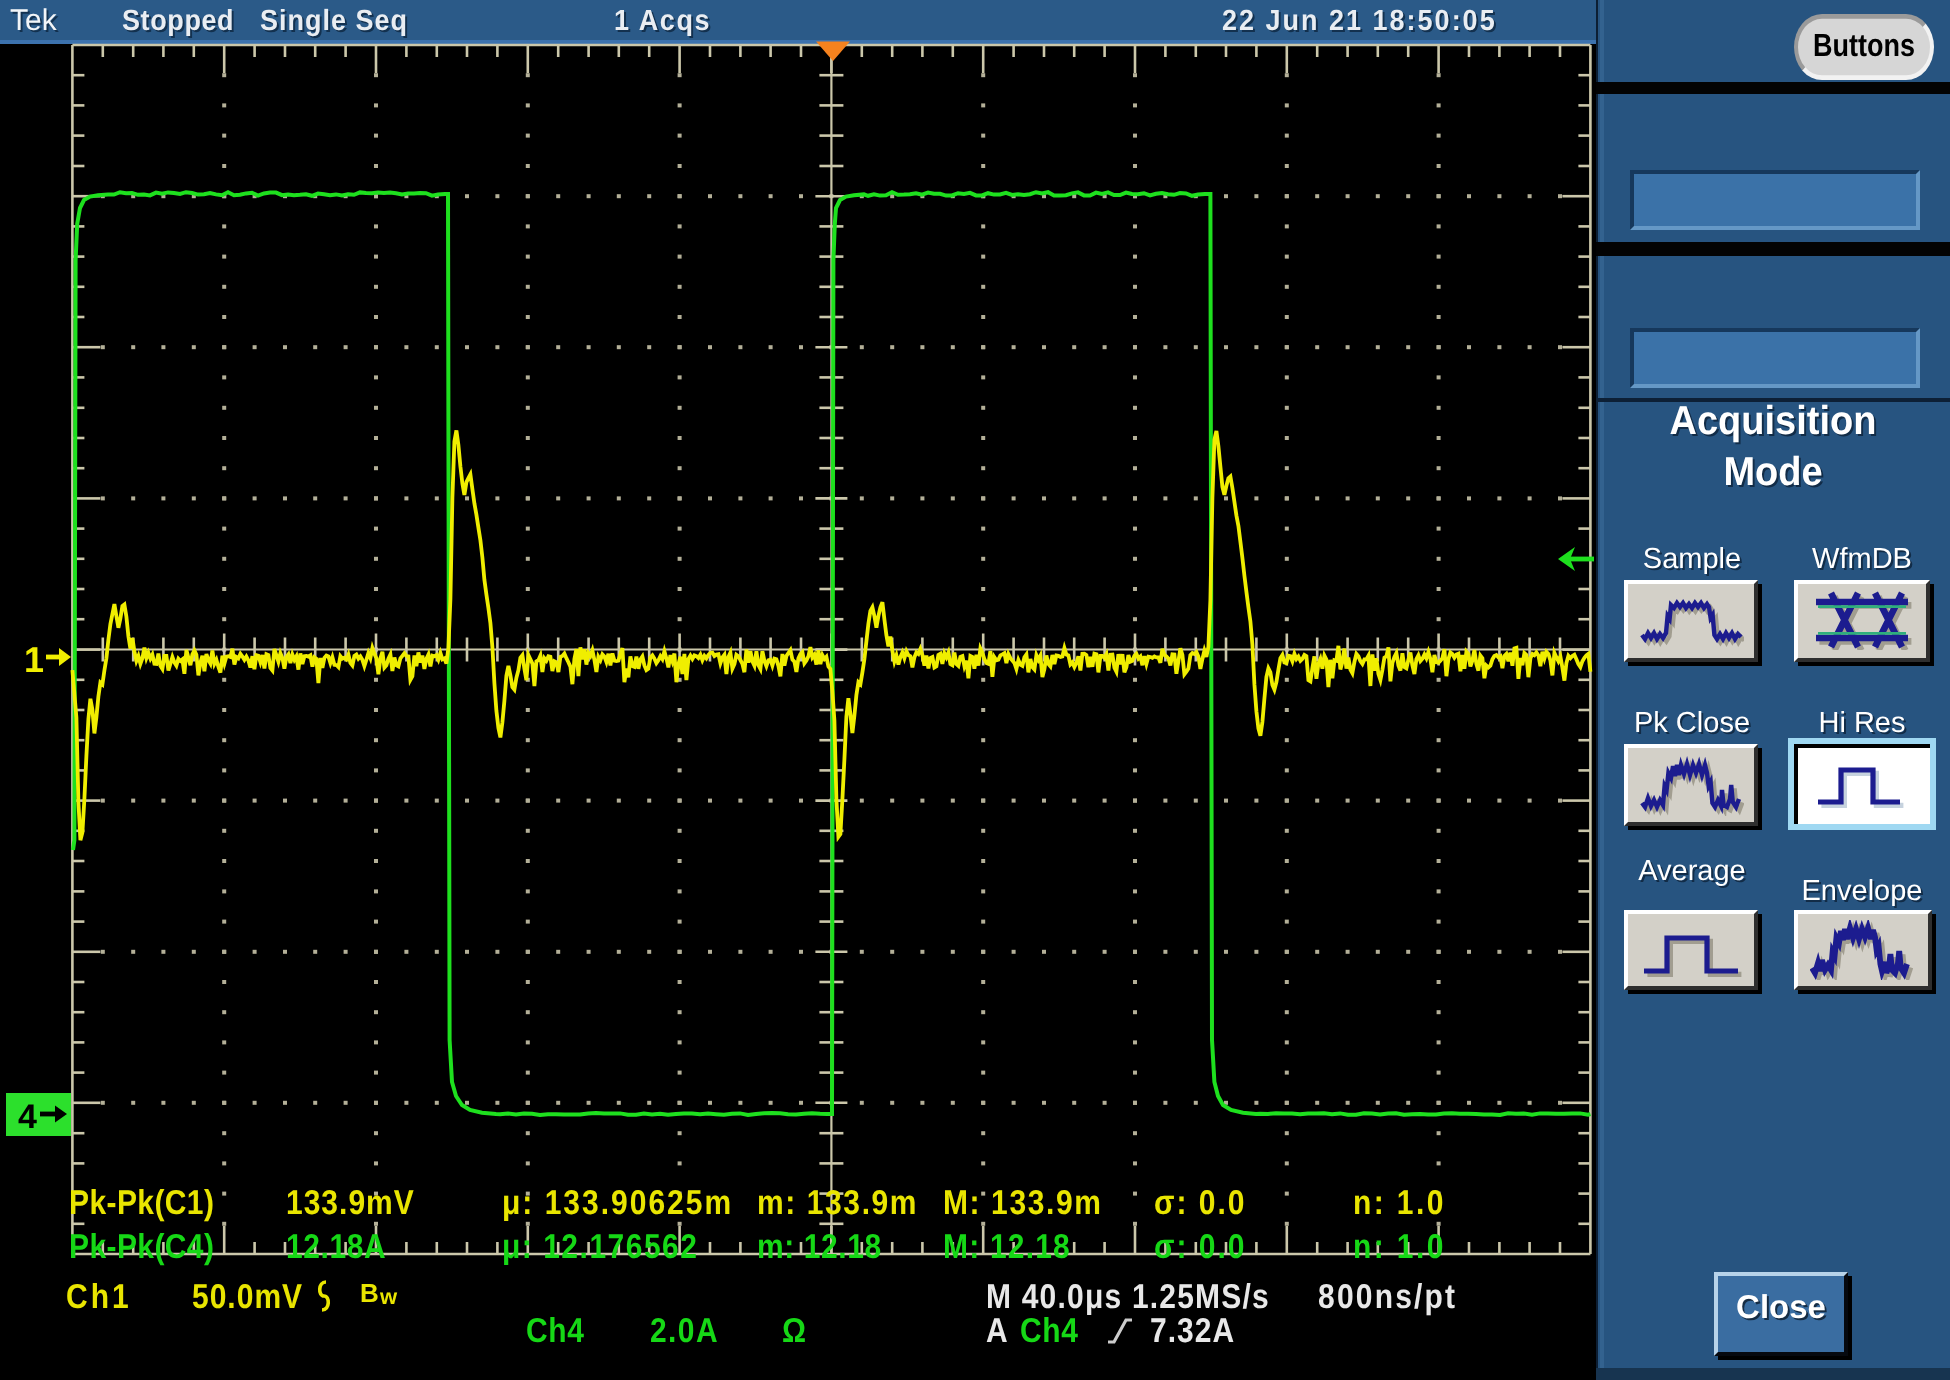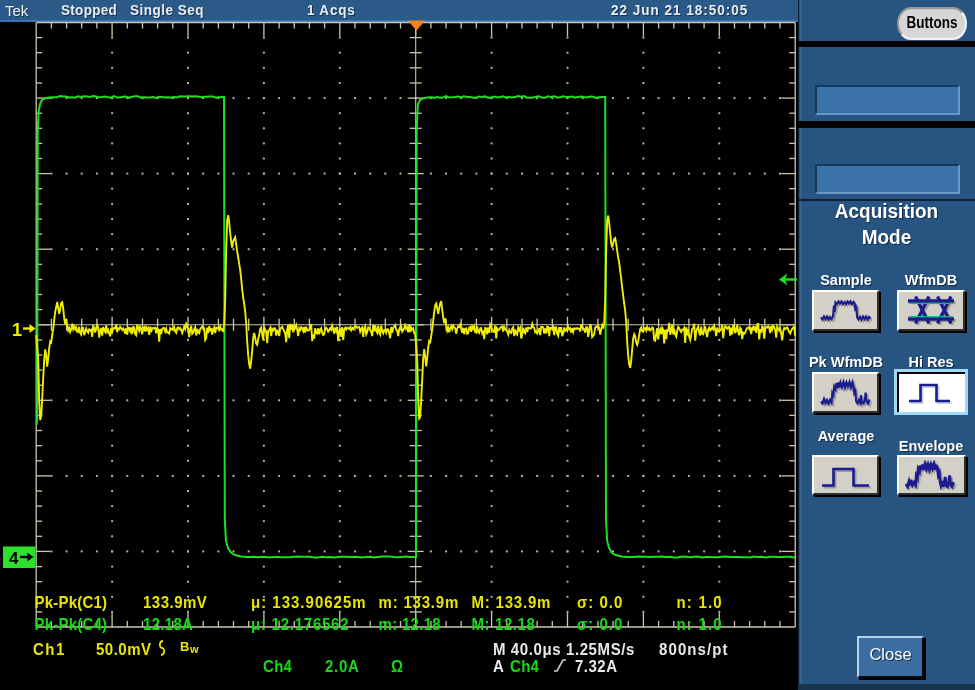--- a/index.html
+++ b/index.html
@@ -1,16 +1,16 @@
 <!DOCTYPE html>
 <html><head><meta charset="utf-8"><style>
 *{margin:0;padding:0;box-sizing:border-box}
 body{width:975px;height:690px;background:#000;position:relative;overflow:hidden;-webkit-font-smoothing:antialiased;font-family:'Liberation Sans',sans-serif;}
 .btn{position:absolute;background:#d3d0c8;border:2px solid;border-color:#ffffff #2e2e2e #2e2e2e #ffffff;box-shadow:2px 2px 0 #000;display:flex;align-items:center;justify-content:center;}
-.lbl{position:absolute;color:#fff;font-size:14.5px;font-weight:bold;text-align:center;text-shadow:1px 1px 0 #122c47;white-space:nowrap;}
+.lbl{position:absolute;color:#fff;font-size:14.5px;font-weight:normal;text-align:center;text-shadow:1px 1px 0 #122c47;white-space:nowrap;}
 </style></head><body>
 <div style="position:absolute;left:0;top:0;width:975px;height:20px;background:#2b5a88;"></div>
 <div style="position:absolute;left:0;top:20px;width:798px;height:1.5px;background:#3c72ae"></div>
 <div style="position:absolute;left:5px;top:1.5px;color:#f2f5f8;font-size:15px;font-weight:normal;white-space:pre;text-shadow:1px 1px 0 #13314f;">Tek</div>
 <div style="position:absolute;left:61px;top:2px;color:#e9edf2;font-size:13.5px;font-weight:bold;white-space:pre;letter-spacing:0.3px;transform:scaleY(1.08);transform-origin:0 0;color:#e9edf2;text-shadow:1px 1px 0 #13314f;">Stopped</div>
 <div style="position:absolute;left:130px;top:2px;color:#e9edf2;font-size:13.5px;font-weight:bold;white-space:pre;letter-spacing:0.5px;transform:scaleY(1.08);transform-origin:0 0;color:#e9edf2;text-shadow:1px 1px 0 #13314f;">Single Seq</div>
 <div style="position:absolute;left:307px;top:2px;color:#e9edf2;font-size:13.5px;font-weight:bold;white-space:pre;letter-spacing:0.8px;transform:scaleY(1.08);transform-origin:0 0;color:#e9edf2;text-shadow:1px 1px 0 #13314f;">1 Acqs</div>
 <div style="position:absolute;left:611px;top:2px;color:#e9edf2;font-size:13.5px;font-weight:bold;white-space:pre;letter-spacing:1.0px;transform:scaleY(1.08);transform-origin:0 0;color:#e9edf2;text-shadow:1px 1px 0 #13314f;">22 Jun 21 18:50:05</div>
 <svg width="975" height="690" style="position:absolute;left:0;top:0">
     <g fill="#b4b098">
@@ -911,21 +911,21 @@
 <div style="position:absolute;left:798px;top:40.5px;width:177px;height:6px;background:#030303"></div>
 <div style="position:absolute;left:798px;top:121px;width:177px;height:6.5px;background:#030303"></div>
 <div style="position:absolute;left:798px;top:199.3px;width:177px;height:2px;background:#0d2036"></div>
 <div style="position:absolute;left:798px;top:684px;width:177px;height:6px;background:#173450"></div>
 <div style="position:absolute;left:814.5px;width:145px;height:30px;background:#3b72a8;border-top:2px solid #16385c;border-left:2px solid #16385c;border-bottom:2px solid #6598c6;border-right:2px solid #6598c6;top:84.5px;"></div>
 <div style="position:absolute;left:814.5px;width:145px;height:30px;background:#3b72a8;border-top:2px solid #16385c;border-left:2px solid #16385c;border-bottom:2px solid #6598c6;border-right:2px solid #6598c6;top:164px;"></div>
 <div style="position:absolute;left:897px;top:7px;width:70px;height:28px;border-radius:14px;background:#d6d6d6;border:2px solid #f2f2f2;border-top-color:#9a9a9a;border-left-color:#9a9a9a;color:#000;font-size:13.5px;font-weight:bold;text-align:center;line-height:23px;transform:scaleY(1.18);transform-origin:0 0;">Buttons</div>
 <div style="position:absolute;left:798px;top:199px;width:177px;text-align:center;color:#fff;font-size:19px;font-weight:bold;line-height:23.5px;text-shadow:1px 1px 0 #122c47;transform:scaleY(1.06);transform-origin:0 0;">Acquisition<br>Mode</div>
 <div class="lbl" style="left:780px;top:271.5px;width:132px;">Sample</div>
 <div class="lbl" style="left:865px;top:271.5px;width:132px;">WfmDB</div>
-<div class="lbl" style="left:780px;top:354px;width:132px;">Pk WfmDB</div>
+<div class="lbl" style="left:780px;top:354px;width:132px;">Pk Close</div>
 <div class="lbl" style="left:865px;top:354px;width:132px;">Hi Res</div>
 <div class="lbl" style="left:780px;top:428px;width:132px;">Average</div>
 <div class="lbl" style="left:865px;top:438px;width:132px;">Envelope</div>
 <div class="btn" style="left:812px;top:289.5px;width:67px;height:41.5px;">
     <svg width="52" height="30" viewBox="0 0 52 30">
       <path d="M1,22.5 L2.5,24.5 4,21.5 5.5,24 7,21.5 8.5,24.5 10,22 11.5,24 13,21.5 L13.8,13 14.8,14.5 15.5,7.5 L17,9 18.5,6.5 20,8.5 21.5,6.5 23,9 24.5,7 26,9 27.5,6.5 29,8.5 30.5,6.5 32,9 33.5,7 34.5,8.5 L35.3,14 36.3,12.5 37.2,22.5 L38.5,24.5 40,22 41.5,24.5 43,21.5 44.5,24 46,21.5 47.5,24.5 49,22 50.5,23.5" transform="translate(1.7,1.7)" fill="none" stroke="#a19d90" stroke-width="2.2"></path>
       <path d="M1,22.5 L2.5,24.5 4,21.5 5.5,24 7,21.5 8.5,24.5 10,22 11.5,24 13,21.5 L13.8,13 14.8,14.5 15.5,7.5 L17,9 18.5,6.5 20,8.5 21.5,6.5 23,9 24.5,7 26,9 27.5,6.5 29,8.5 30.5,6.5 32,9 33.5,7 34.5,8.5 L35.3,14 36.3,12.5 37.2,22.5 L38.5,24.5 40,22 41.5,24.5 43,21.5 44.5,24 46,21.5 47.5,24.5 49,22 50.5,23.5" fill="none" stroke="#1c1c8f" stroke-width="2.2"></path>
     </svg>
   </div>
 <div class="btn" style="left:897px;top:289.5px;width:68px;height:41.5px;">
@@ -952,21 +952,21 @@
       <path d="M2,25.5 H13.5 V9 H33.5 V25.5 H49" transform="translate(1.7,1.7)" fill="none" stroke="#a19d90" stroke-width="2.6"></path>
       <path d="M2,25.5 H13.5 V9 H33.5 V25.5 H49" fill="none" stroke="#1c1c8f" stroke-width="2.6"></path>
     </svg>
   </div>
 <div class="btn" style="left:897px;top:455px;width:68.5px;height:40px;">
     <svg width="52" height="30" viewBox="0 0 52 30">
       <path d="M1,24 2.5,26.5 4,21.5 5,25.5 6,20 7.5,25 9,22.5 10.5,25 L11.3,16 12.3,18 13.2,9 L14.5,11.5 15.5,5.5 16.5,10 17.5,4.5 18.5,9.5 20,4 21.5,9 23,4.5 24.5,9.5 26,4.5 27.5,8.5 29,4 30.5,9.5 31.5,5 32.5,8.5 L33.3,15 34.3,13 35.2,22 L36,25.5 37.5,21 38.2,26.5 39.5,23 40.2,17 41,25 42.5,26.5 44,21.5 44.6,15.5 45.4,24 47,26.5 48.5,22" transform="translate(1.7,1.7)" fill="none" stroke="#a19d90" stroke-width="2.9"></path>
       <path d="M1,24 2.5,26.5 4,21.5 5,25.5 6,20 7.5,25 9,22.5 10.5,25 L11.3,16 12.3,18 13.2,9 L14.5,11.5 15.5,5.5 16.5,10 17.5,4.5 18.5,9.5 20,4 21.5,9 23,4.5 24.5,9.5 26,4.5 27.5,8.5 29,4 30.5,9.5 31.5,5 32.5,8.5 L33.3,15 34.3,13 35.2,22 L36,25.5 37.5,21 38.2,26.5 39.5,23 40.2,17 41,25 42.5,26.5 44,21.5 44.6,15.5 45.4,24 47,26.5 48.5,22" fill="none" stroke="#1c1c8f" stroke-width="2.9"></path>
     </svg>
   </div>
-<div style="position:absolute;left:857px;top:636px;width:67px;height:42px;background:#3a6da1;border:2px solid;border-color:#b7d3ea #06090f #06090f #b7d3ea;box-shadow:2px 2px 0 #000;color:#fff;font-size:16.5px;font-weight:normal;text-align:center;line-height:33px;transform-origin:0 0;text-shadow:1px 1px 0 #152c44;">Close</div>
+<div style="position:absolute;left:857px;top:636px;width:67px;height:42px;background:#3a6da1;border:2px solid;border-color:#b7d3ea #06090f #06090f #b7d3ea;box-shadow:2px 2px 0 #000;color:#fff;font-size:16.5px;font-weight:bold;text-align:center;line-height:33px;transform-origin:0 0;text-shadow:1px 1px 0 #152c44;">Close</div>
 <div style="position:absolute;left:34.5px;top:592px;color:#e9e500;font-size:15px;font-weight:bold;white-space:pre;letter-spacing:0.2px;transform:scaleY(1.15);transform-origin:0 0;">Pk-Pk(C1)</div>
 <div style="position:absolute;left:143px;top:592px;color:#e9e500;font-size:15px;font-weight:bold;white-space:pre;letter-spacing:0.5px;transform:scaleY(1.15);transform-origin:0 0;">133.9mV</div>
 <div style="position:absolute;left:251px;top:592px;color:#e9e500;font-size:15px;font-weight:bold;white-space:pre;letter-spacing:1.0px;transform:scaleY(1.15);transform-origin:0 0;">μ: 133.90625m</div>
 <div style="position:absolute;left:378.5px;top:592px;color:#e9e500;font-size:15px;font-weight:bold;white-space:pre;letter-spacing:0.8px;transform:scaleY(1.15);transform-origin:0 0;">m: 133.9m</div>
 <div style="position:absolute;left:471.5px;top:592px;color:#e9e500;font-size:15px;font-weight:bold;white-space:pre;letter-spacing:0.8px;transform:scaleY(1.15);transform-origin:0 0;">M: 133.9m</div>
 <div style="position:absolute;left:577px;top:592px;color:#e9e500;font-size:15px;font-weight:bold;white-space:pre;letter-spacing:1.0px;transform:scaleY(1.15);transform-origin:0 0;">σ: 0.0</div>
 <div style="position:absolute;left:676.5px;top:592px;color:#e9e500;font-size:15px;font-weight:bold;white-space:pre;letter-spacing:1.2px;transform:scaleY(1.15);transform-origin:0 0;">n: 1.0</div>
 <div style="position:absolute;left:34.5px;top:613.5px;color:#16d816;font-size:15px;font-weight:bold;white-space:pre;letter-spacing:0.2px;transform:scaleY(1.15);transform-origin:0 0;">Pk-Pk(C4)</div>
 <div style="position:absolute;left:143px;top:613.5px;color:#16d816;font-size:15px;font-weight:bold;white-space:pre;letter-spacing:0.3px;transform:scaleY(1.15);transform-origin:0 0;">12.18A</div>
 <div style="position:absolute;left:251px;top:613.5px;color:#16d816;font-size:15px;font-weight:bold;white-space:pre;letter-spacing:0.75px;transform:scaleY(1.15);transform-origin:0 0;">μ: 12.176562</div>

